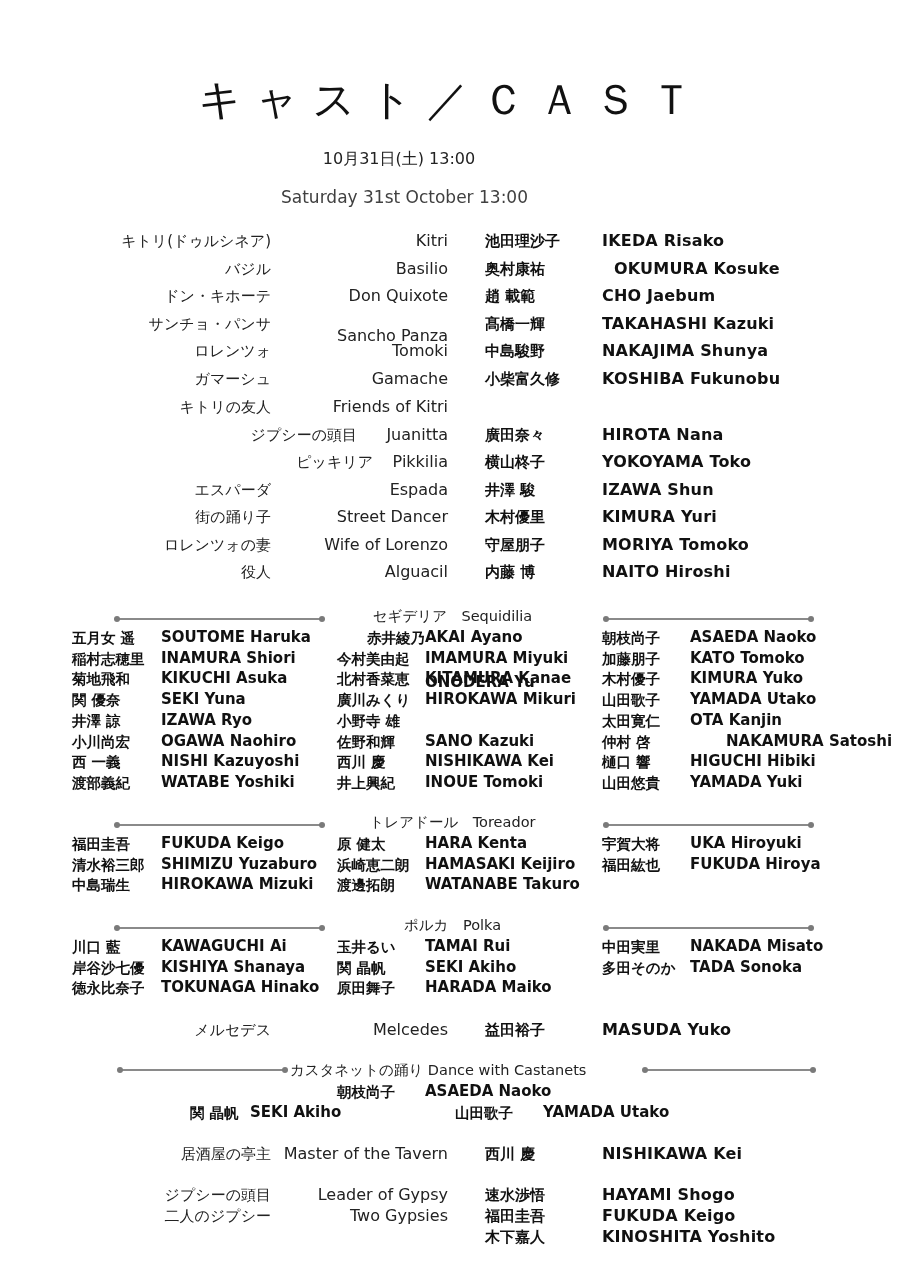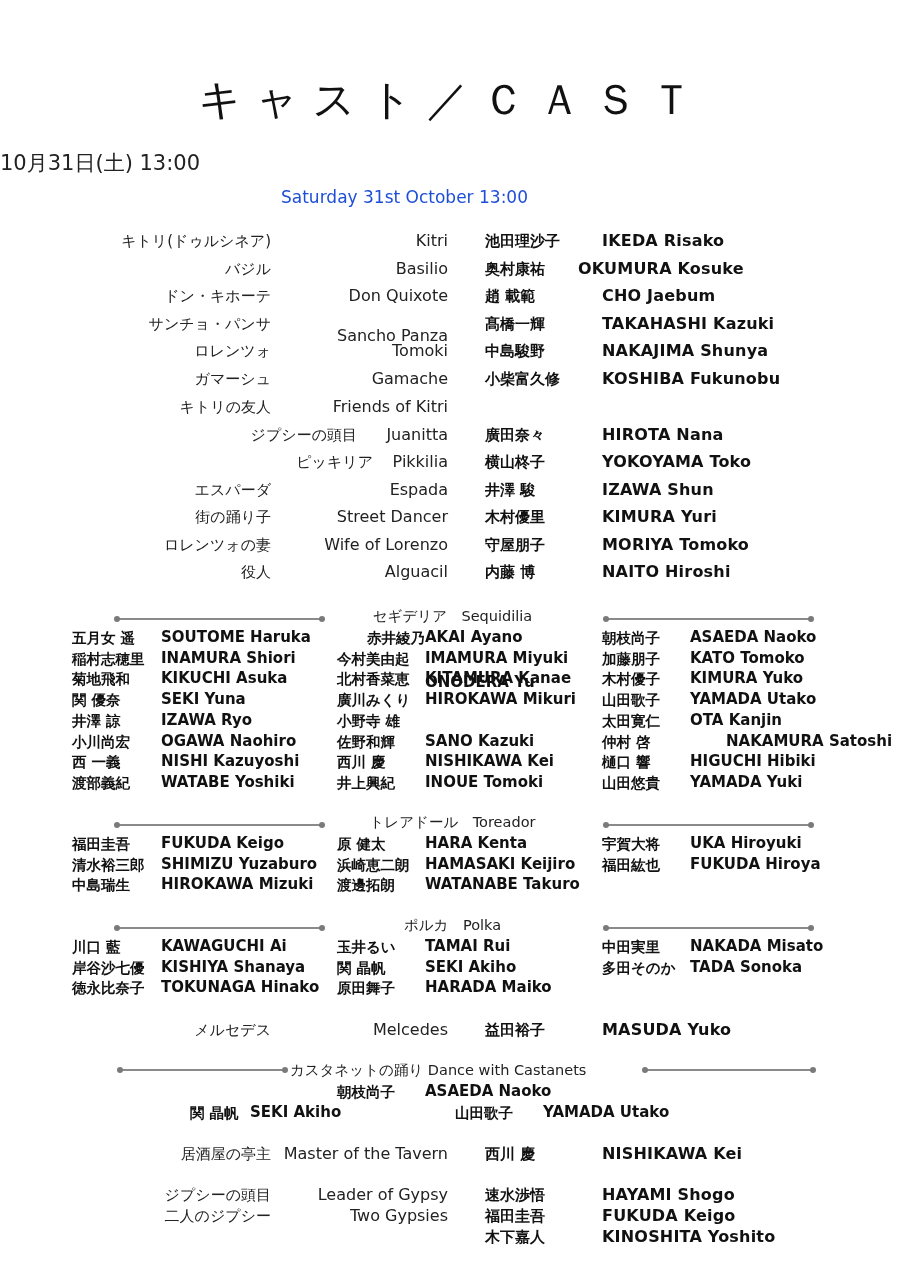--- a/index.html
+++ b/index.html
@@ -2,22 +2,22 @@
 <html><head>
   <meta charset="utf-8">
   <style>
     html, body { margin: 0; padding: 0; background: #ffffff; }
     body {
       width: 905px; height: 1280px; position: relative; overflow: hidden;
       font-family: "DejaVu Sans", "Liberation Sans", sans-serif; color: #1a1a1a;
     }
     .abs { position: absolute; white-space: nowrap; }
     .title { top: 72px; left: 0; width: 905px; text-align: center; font-size: 42px; letter-spacing: 14px; font-weight: 300; color: #111; }
-    .date-jp { top: 149px; left: 0; width: 798px; text-align: left; font-size: 21px; color: #222; }
-    .date-en { top: 187px; left: 0; width: 809px; text-align: center; font-size: 17px; color: #1d4ed8; }
+    .date-jp { top: 149px; left: 0; width: 798px; text-align: center; font-size: 16px; color: #222; }
+    .date-en { top: 187px; left: 0; width: 809px; text-align: center; font-size: 17px; color: #404040; }
 
     .role-jp { font-size: 15px; color: #222; text-align: right; }
     .role-en { font-size: 16px; color: #222; text-align: right; }
     .name-jp { font-size: 15px; font-weight: bold; color: #111; }
     .name-en { font-size: 16px; font-weight: bold; color: #111; letter-spacing: 0.2px; }
     .sm-jp { font-size: 14.5px; font-weight: bold; color: #111; }
     .sm-en { font-size: 15px; font-weight: bold; color: #111; }
     .sec-title { font-size: 14.5px; color: #222; }
 
     .line { position: absolute; height: 2px; background: #8a8a8a; }
@@ -35,21 +35,21 @@
 <div class="abs date-en">Saturday 31st October 13:00</div>
 
 <div id="principals">
     <div class="abs role-jp" style="right:634px; top:232px;">キトリ(ドゥルシネア)</div>
     <div class="abs role-en" style="right:457px; top:231px;">Kitri</div>
     <div class="abs name-jp" style="left:485px; top:232px;">池田理沙子</div>
     <div class="abs name-en" style="left:602px; top:231px;">IKEDA Risako</div>
     <div class="abs role-jp" style="right:634px; top:260px;">バジル</div>
     <div class="abs role-en" style="right:457px; top:259px;">Basilio</div>
     <div class="abs name-jp" style="left:485px; top:260px;">奥村康祐</div>
-    <div class="abs name-en" style="left:578px; top:259px;">OKUMURA Kosuke</div>
+    <div class="abs name-en" style="left:614px; top:259px;">OKUMURA Kosuke</div>
     <div class="abs role-jp" style="right:634px; top:287px;">ドン・キホーテ</div>
     <div class="abs role-en" style="right:457px; top:286px;">Don Quixote</div>
     <div class="abs name-jp" style="left:485px; top:287px;">趙 載範</div>
     <div class="abs name-en" style="left:602px; top:286px;">CHO Jaebum</div>
     <div class="abs role-jp" style="right:634px; top:315px;">サンチョ・パンサ</div>
     <div class="abs role-en" style="right:457px; top:314px;margin-top:12px;">Sancho Panza</div>
     <div class="abs name-jp" style="left:485px; top:315px;">髙橋一輝</div>
     <div class="abs name-en" style="left:602px; top:314px;">TAKAHASHI Kazuki</div>
     <div class="abs role-jp" style="right:634px; top:342px;">ロレンツォ</div>
     <div class="abs role-en" style="right:457px; top:341px;">Tomoki</div>

